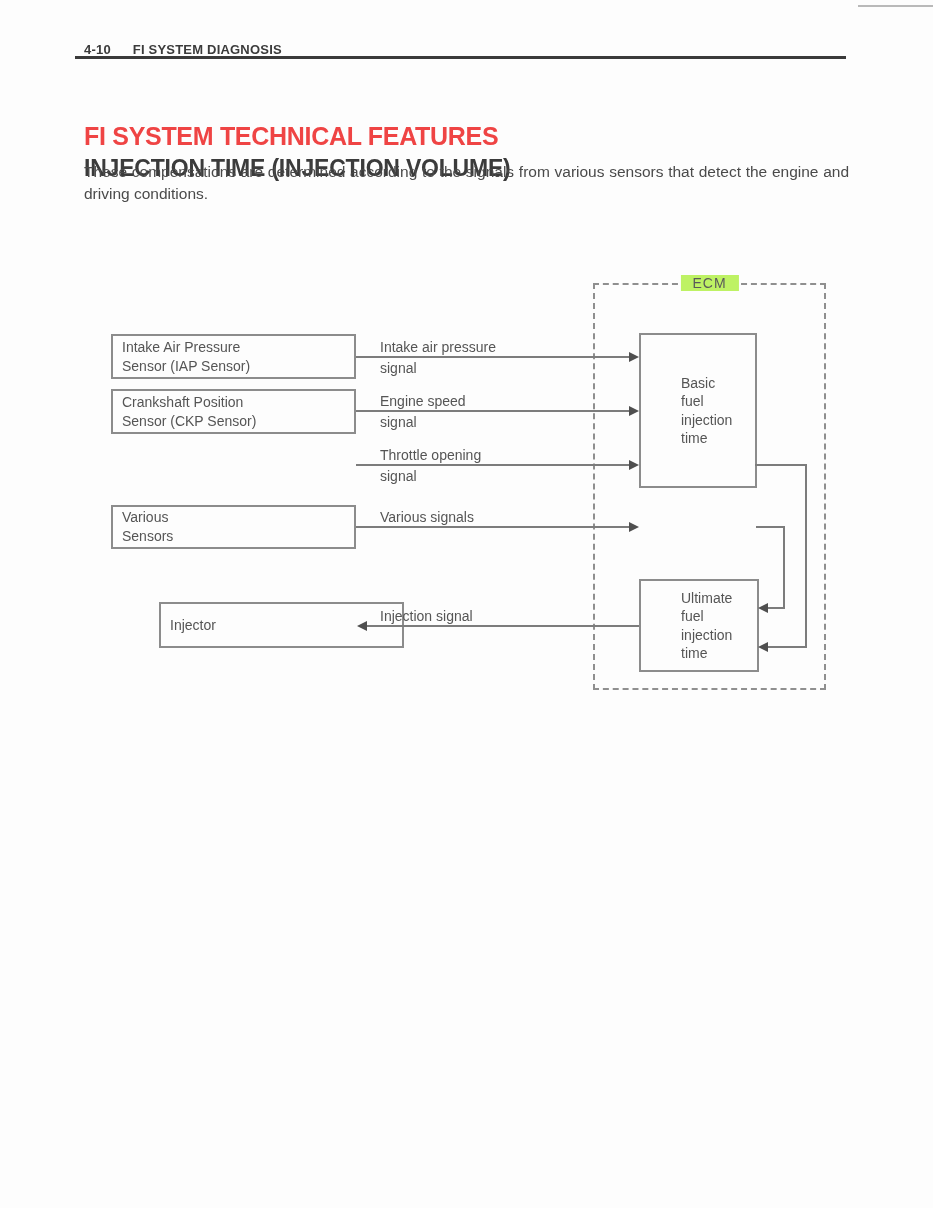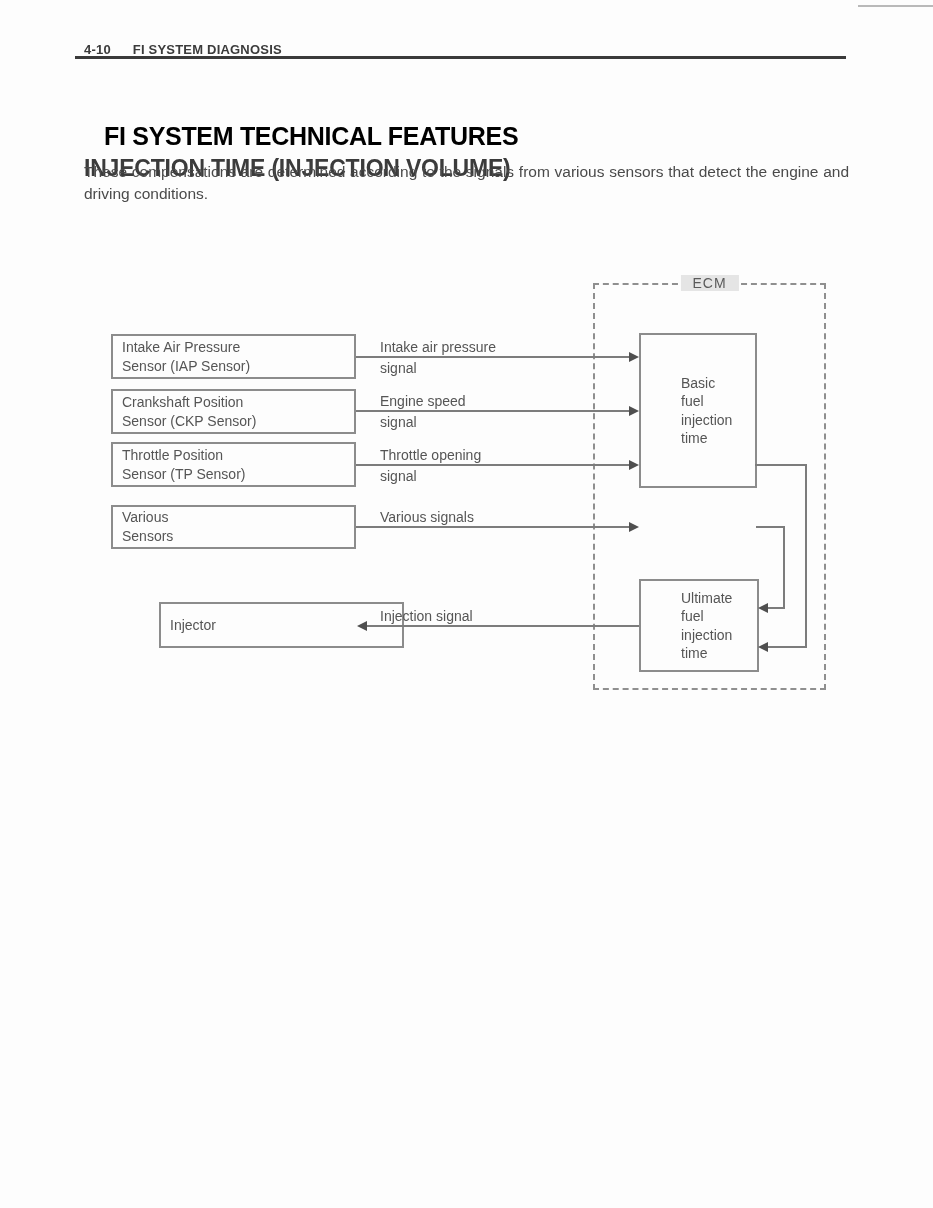--- a/index.html
+++ b/index.html
@@ -13,29 +13,29 @@
   
   .artifact-line{position:absolute;top:5px;left:858px;width:75px;height:2px;background:#b9b9b9;}
 
   
   .page-header{position:absolute;top:40px;left:84px;width:762px;}
   .page-header .hdr-text{font-size:13px;font-weight:bold;color:#3b3b3b;letter-spacing:.2px;}
   .page-header .hdr-num{margin-right:22px;}
   .header-rule{position:absolute;top:56px;left:75px;width:771px;height:3px;background:#3a3a3a;}
 
   
-  .doc-title{position:absolute;top:105px;left:84px;font-size:25px;font-weight:bold;color:#000000;letter-spacing:-0.3px;margin-left:20px;}
+  .doc-title{position:absolute;top:105px;left:84px;font-size:25px;font-weight:bold;color:#ef4444;letter-spacing:-0.3px;}
   .doc-subtitle{position:absolute;top:136px;left:84px;font-size:23px;font-weight:bold;color:#3b3b3b;letter-spacing:-0.2px;}
   .doc-paragraphs{position:absolute;top:161px;left:84px;width:765px;font-size:15.5px;line-height:21.5px;color:#4a4a4a;}
   .doc-paragraphs p{margin:0;text-align:justify;}
 
   
   .diagram{position:absolute;top:270px;left:0;width:933px;height:440px;font-size:14px;color:#555;}
   .ecm-box{position:absolute;left:593px;top:13px;width:233px;height:407px;border:2px dashed #8f8f8f;box-sizing:border-box;}
-  .ecm-label{position:absolute;top:-10px;left:50%;transform:translateX(-50%);background:#e5e5e5;padding:0 12px;font-size:14px;color:#5a5a5a;letter-spacing:1px;}
+  .ecm-label{position:absolute;top:-10px;left:50%;transform:translateX(-50%);background:#bef264;padding:0 12px;font-size:14px;color:#5a5a5a;letter-spacing:1px;}
 
   .node{position:absolute;border:2px solid #8c8c8c;box-sizing:border-box;background:#fdfdfd;
         display:flex;flex-direction:column;justify-content:center;padding-left:9px;line-height:19px;}
   .sensor{left:111px;width:245px;}
   .sensor-1{top:64px;height:45px;}
   .sensor-2{top:119px;height:45px;}
   .sensor-3{top:172px;height:45px;}
   .sensor-4{top:235px;height:44px;}
   .sensor-5{top:332px;height:46px;margin-left:48px;}
   .ecm-node{line-height:18.5px;padding-left:40px;}
@@ -72,24 +72,20 @@
     <span class="ecm-label">ECM</span>
   </div>
 
   <div class="node sensor sensor-1">
     <span>Intake Air Pressure</span>
     <span>Sensor (IAP Sensor)</span>
   </div>
   <div class="node sensor sensor-2">
     <span>Crankshaft Position</span>
     <span>Sensor (CKP Sensor)</span>
-  </div>
-  <div class="node sensor sensor-3">
-    <span>Throttle Position</span>
-    <span>Sensor (TP Sensor)</span>
   </div>
   <div class="node sensor sensor-4">
     <span>Various</span>
     <span>Sensors</span>
   </div>
   <div class="node sensor sensor-5">
     <span>Injector</span>
   </div>
 
   <div class="node ecm-node node-basic">

